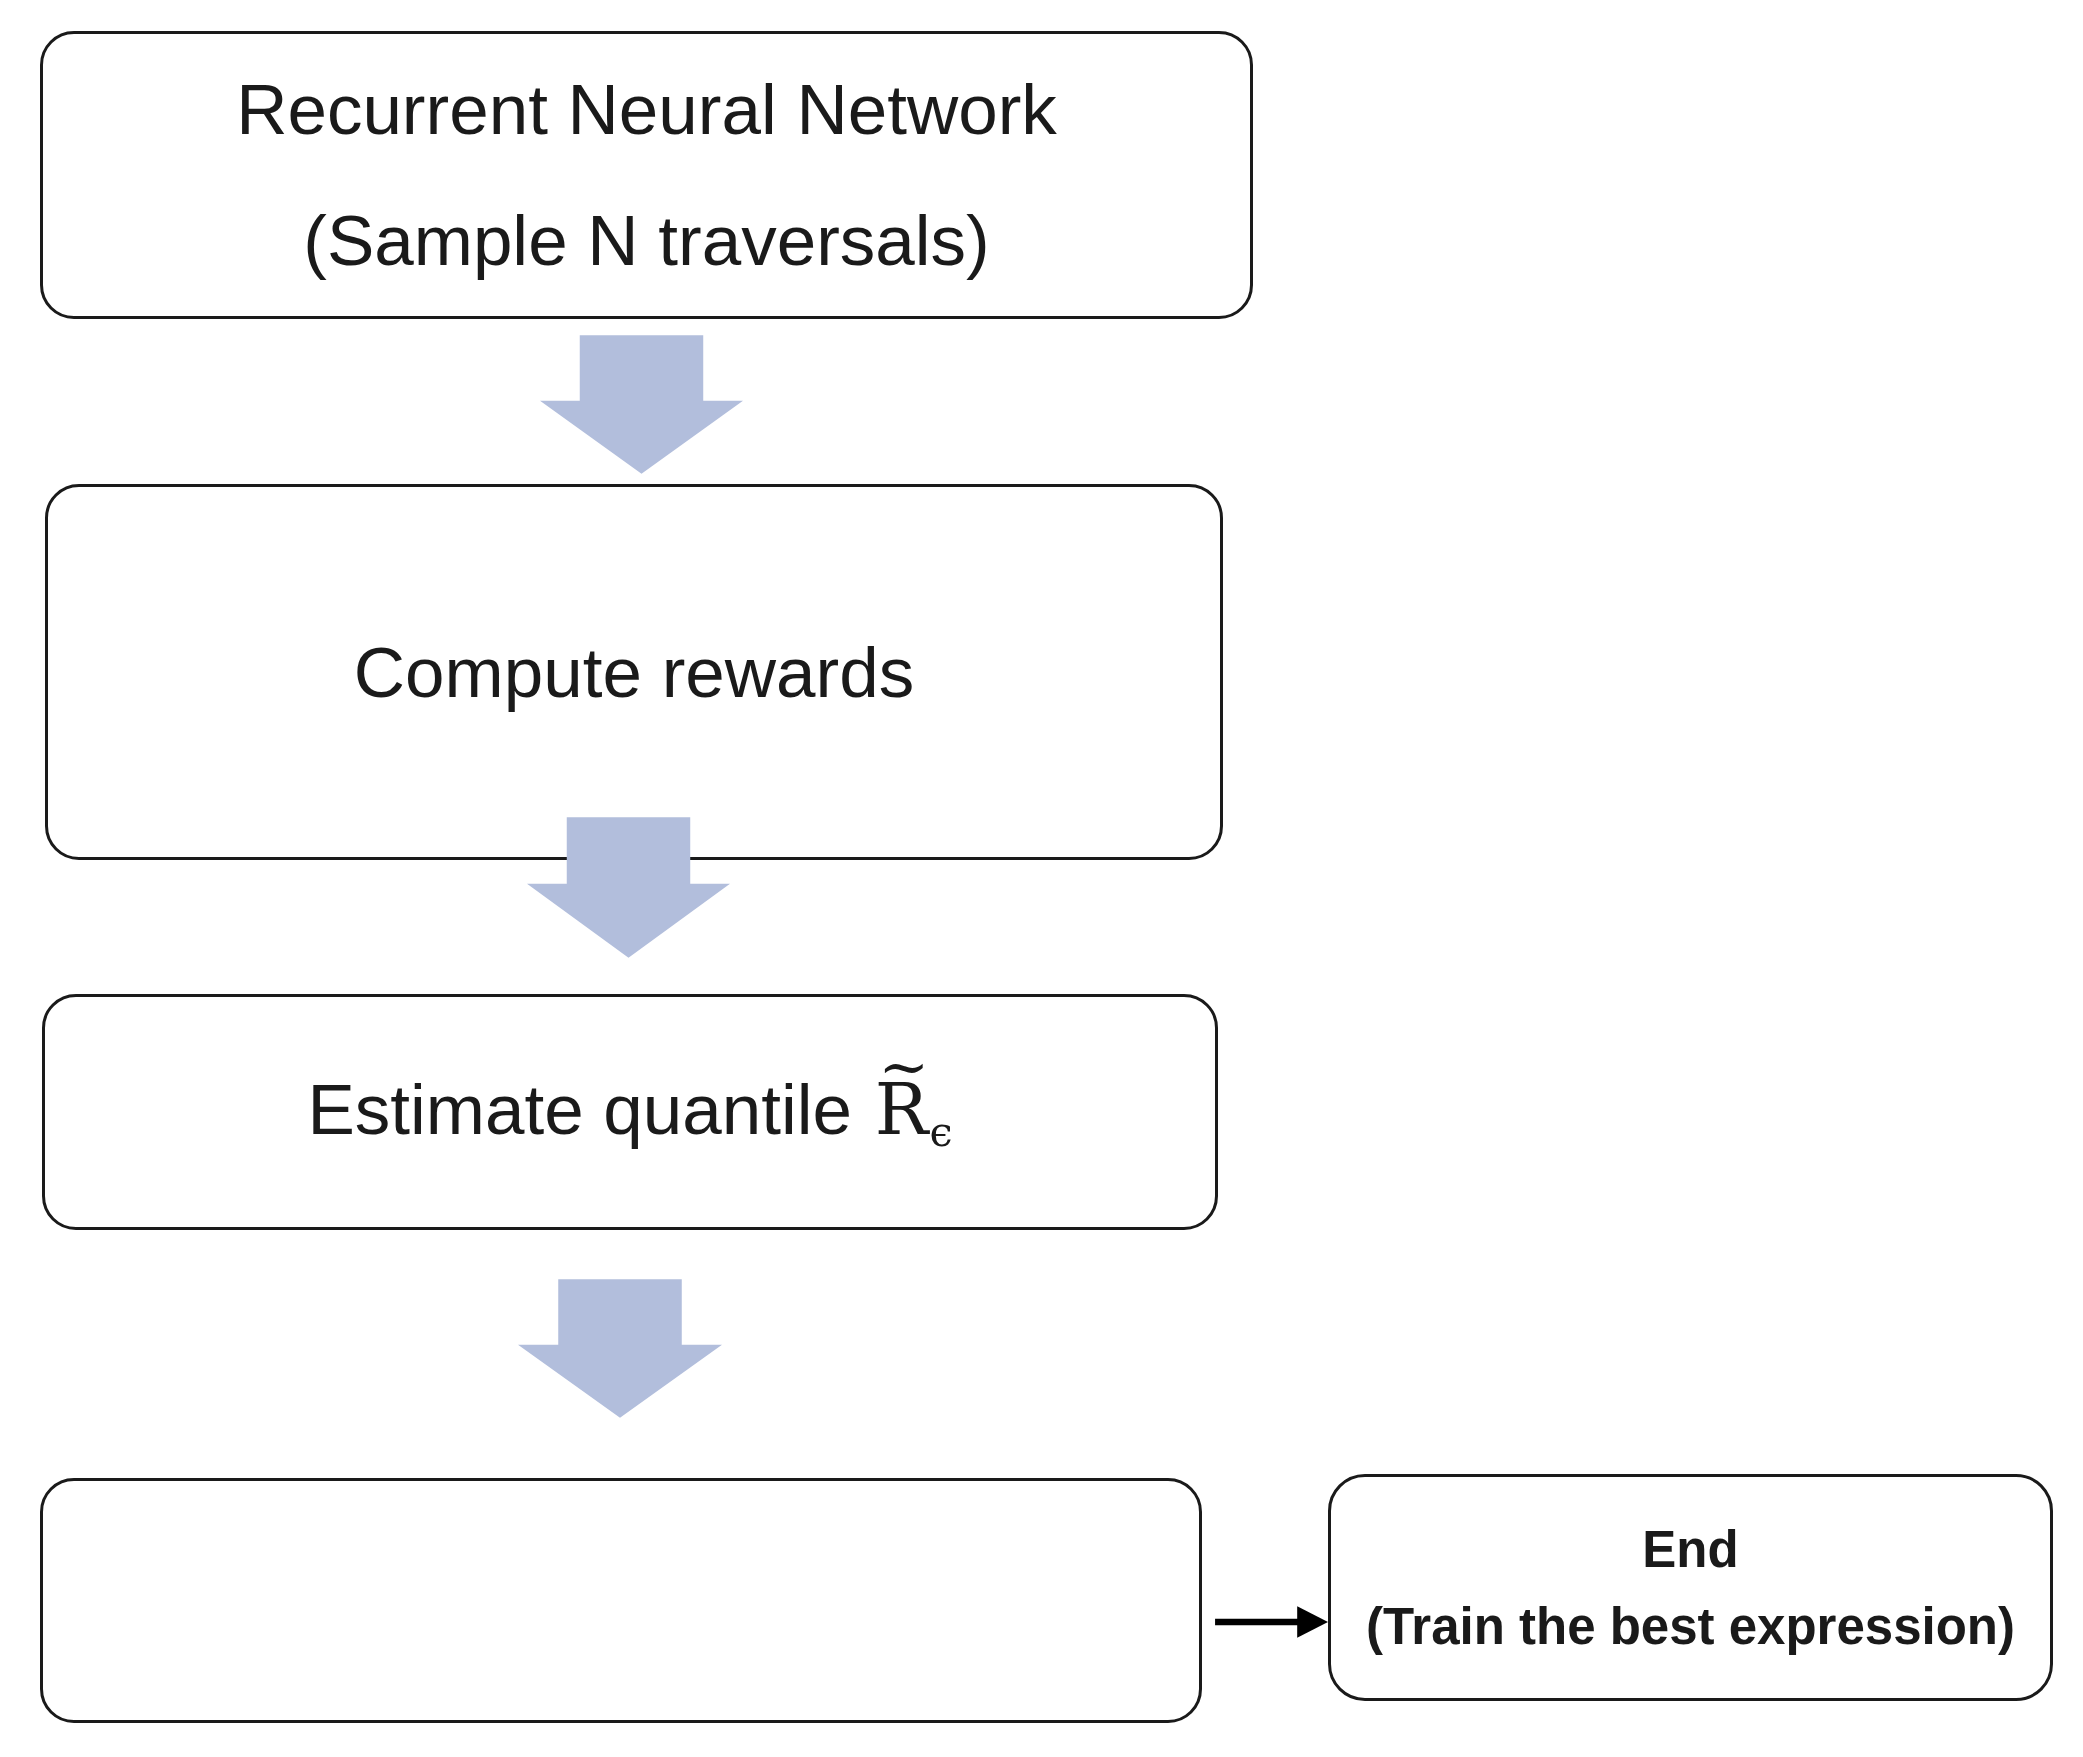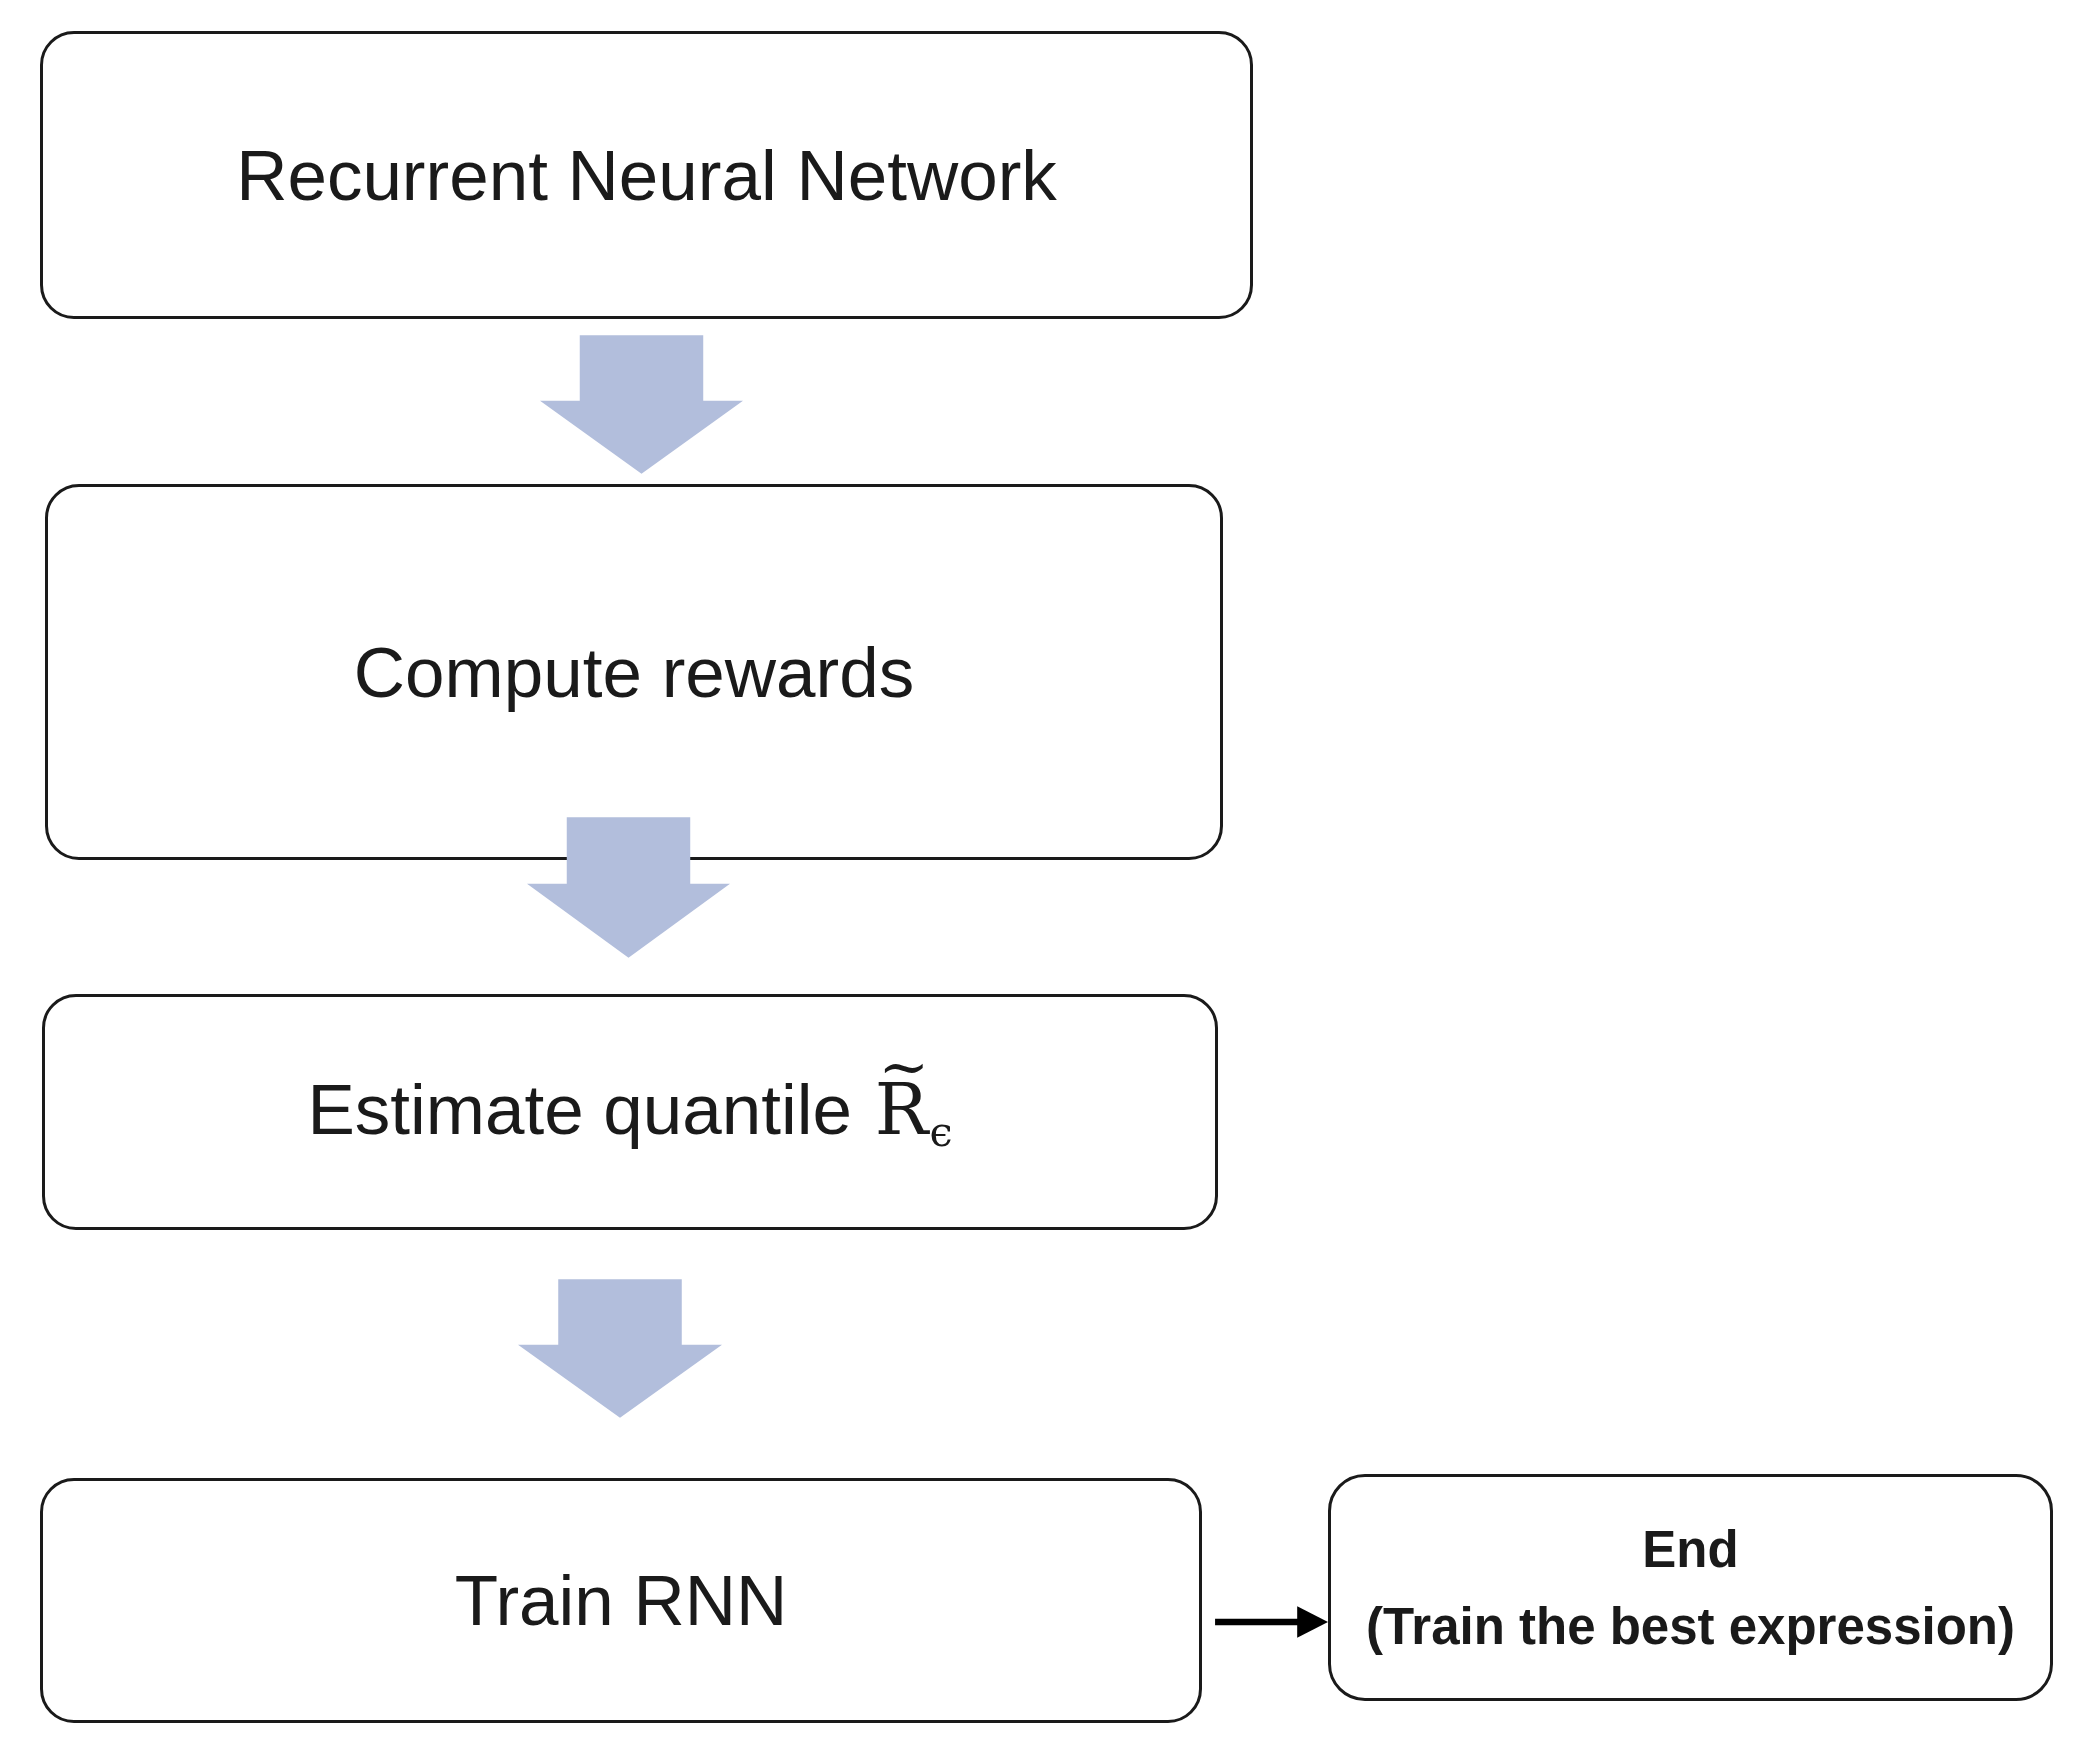--- a/index.html
+++ b/index.html
@@ -76,20 +76,21 @@
     margin-left: 0.03em;
   }
 </style>
 </head>
 <body>
 
 <div class="stage">
 
   <div class="flow-box two-line" id="box-rnn">
     <span class="line">Recurrent Neural Network</span>
+    <span class="line">(Sample N traversals)</span>
   </div>
 
   <svg class="block-arrow" id="arrow-1" width="203" height="139" viewBox="0 0 217 148">
     <polygon points="42.5,0 174.5,0 174.5,70 217,70 108.5,148 0,70 42.5,70"></polygon>
   </svg>
 
   <div class="flow-box" id="box-compute">
     <span class="line">Compute rewards</span>
   </div>
 
@@ -101,21 +102,20 @@
     <span class="line">
       <span>Estimate quantile</span><span class="math-sym"><span class="rwrap"><span>R</span><span class="tilde">~</span></span><span class="sub-eps">ϵ</span></span>
     </span>
   </div>
 
   <svg class="block-arrow" id="arrow-3" width="204" height="139" viewBox="0 0 218 148">
     <polygon points="43,0 175,0 175,70 218,70 109,148 0,70 43,70"></polygon>
   </svg>
 
   <div class="flow-box two-line" id="box-train">
-    <span class="line">Train RNN</span>
   </div>
 
   <svg id="connector-arrow" width="114" height="56" viewBox="0 0 122 60">
     <line x1="0" y1="30" x2="94" y2="30"></line>
     <polygon points="88,13 121,30 88,47"></polygon>
   </svg>
 
   <div class="flow-box two-line" id="box-end">
     <span class="line">End</span>
     <span class="line">(Train the best expression)</span>

